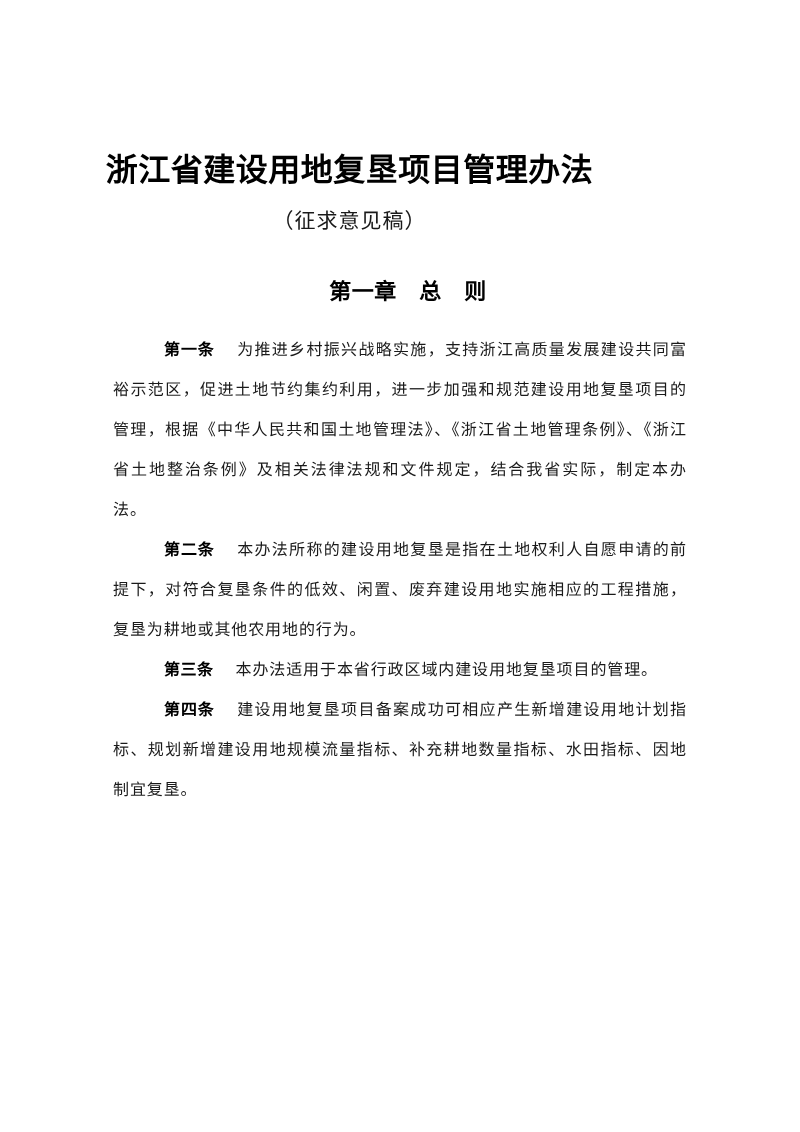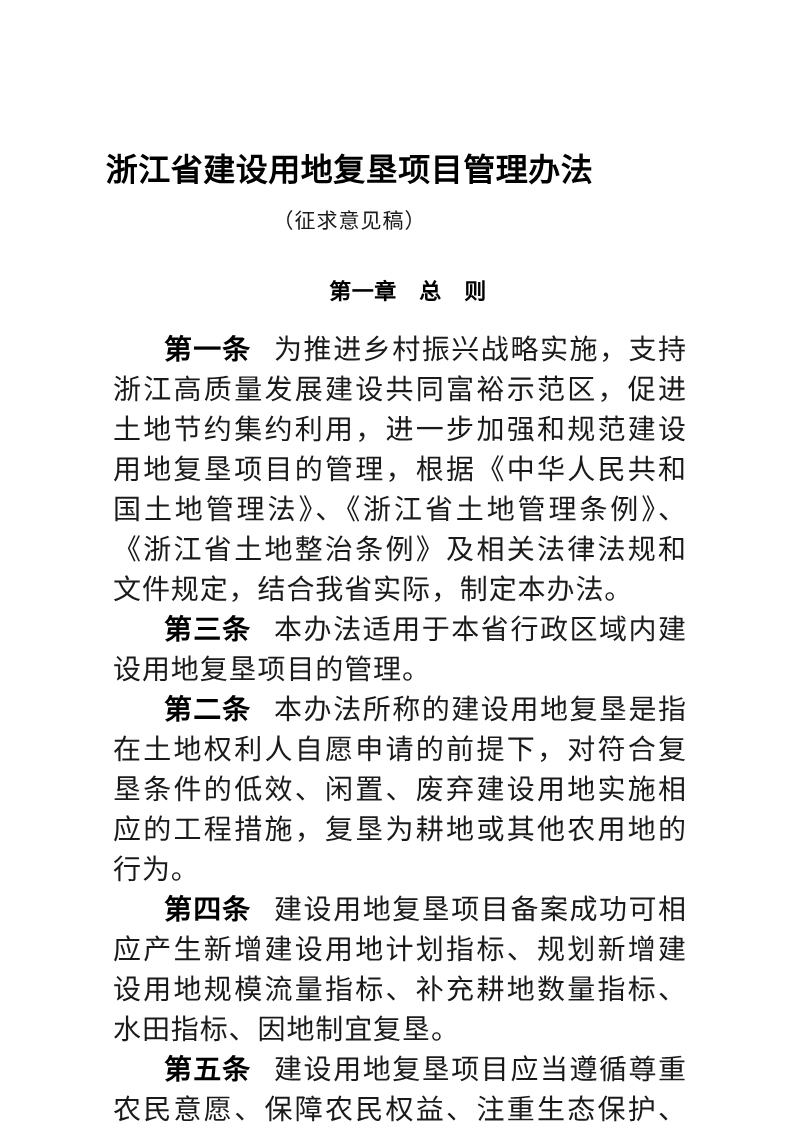--- a/index.html
+++ b/index.html
@@ -72,21 +72,21 @@
 
   
   .body-text {
     position: absolute;
     top: 330px;
     left: 113px;
     width: 574px;
   }
 
   .article {
-    font-size: 28px;
+    font-size: 16px;
     line-height: 40px;
     letter-spacing: 0.9px;
     text-align: justify;
     text-justify: inter-character;
     text-indent: 51px;
     margin: 0;
     color: #1a1a1a;
     font-family: "Liberation Serif", "DejaVu Serif", serif;
   }
 
@@ -119,30 +119,27 @@
 
   <div class="chapter-heading">第一章　总　则</div>
 
   <div class="body-text">
 
     <p class="article">
       <span class="article-label">第一条</span><span class="article-gap"></span><span>为推进乡村振兴战略实施，支持浙江高质量发展建设共同富裕示范区，促进土地节约集约利用，进一步加强和规范建设用地复垦项目的管理，根据《中华人民共和国土地管理法》、《浙江省土地管理条例》、《浙江省土地整治条例》及相关法律法规和文件规定，结合我省实际，制定本办法。</span>
     </p>
 
     <p class="article">
-      <span class="article-label">第三条</span><span class="article-gap"></span><span>本办法适用于本省行政区域内建设用地复垦项目的管理。</span>
+      <span class="article-label">第二条</span><span class="article-gap"></span><span>本办法所称的建设用地复垦是指在土地权利人自愿申请的前提下，对符合复垦条件的低效、闲置、废弃建设用地实施相应的工程措施，复垦为耕地或其他农用地的行为。</span>
     </p>
 
     <p class="article">
-      <span class="article-label">第二条</span><span class="article-gap"></span><span>本办法所称的建设用地复垦是指在土地权利人自愿申请的前提下，对符合复垦条件的低效、闲置、废弃建设用地实施相应的工程措施，复垦为耕地或其他农用地的行为。</span>
+      <span class="article-label">第三条</span><span class="article-gap"></span><span>本办法适用于本省行政区域内建设用地复垦项目的管理。</span>
     </p>
 
     <p class="article">
       <span class="article-label">第四条</span><span class="article-gap"></span><span>建设用地复垦项目备案成功可相应产生新增建设用地计划指标、规划新增建设用地规模流量指标、补充耕地数量指标、水田指标、因地制宜复垦。</span>
     </p>
 
-    <p class="article truncated">
-      <span class="article-label">第五条</span><span class="article-gap"></span><span>建设用地复垦项目应当遵循尊重农民意愿、保障农民权益、注重生态保护、因地制宜复垦、统筹协调开发</span>
-    </p>
 
   </div>
 
 </div>
 
 </body></html>

